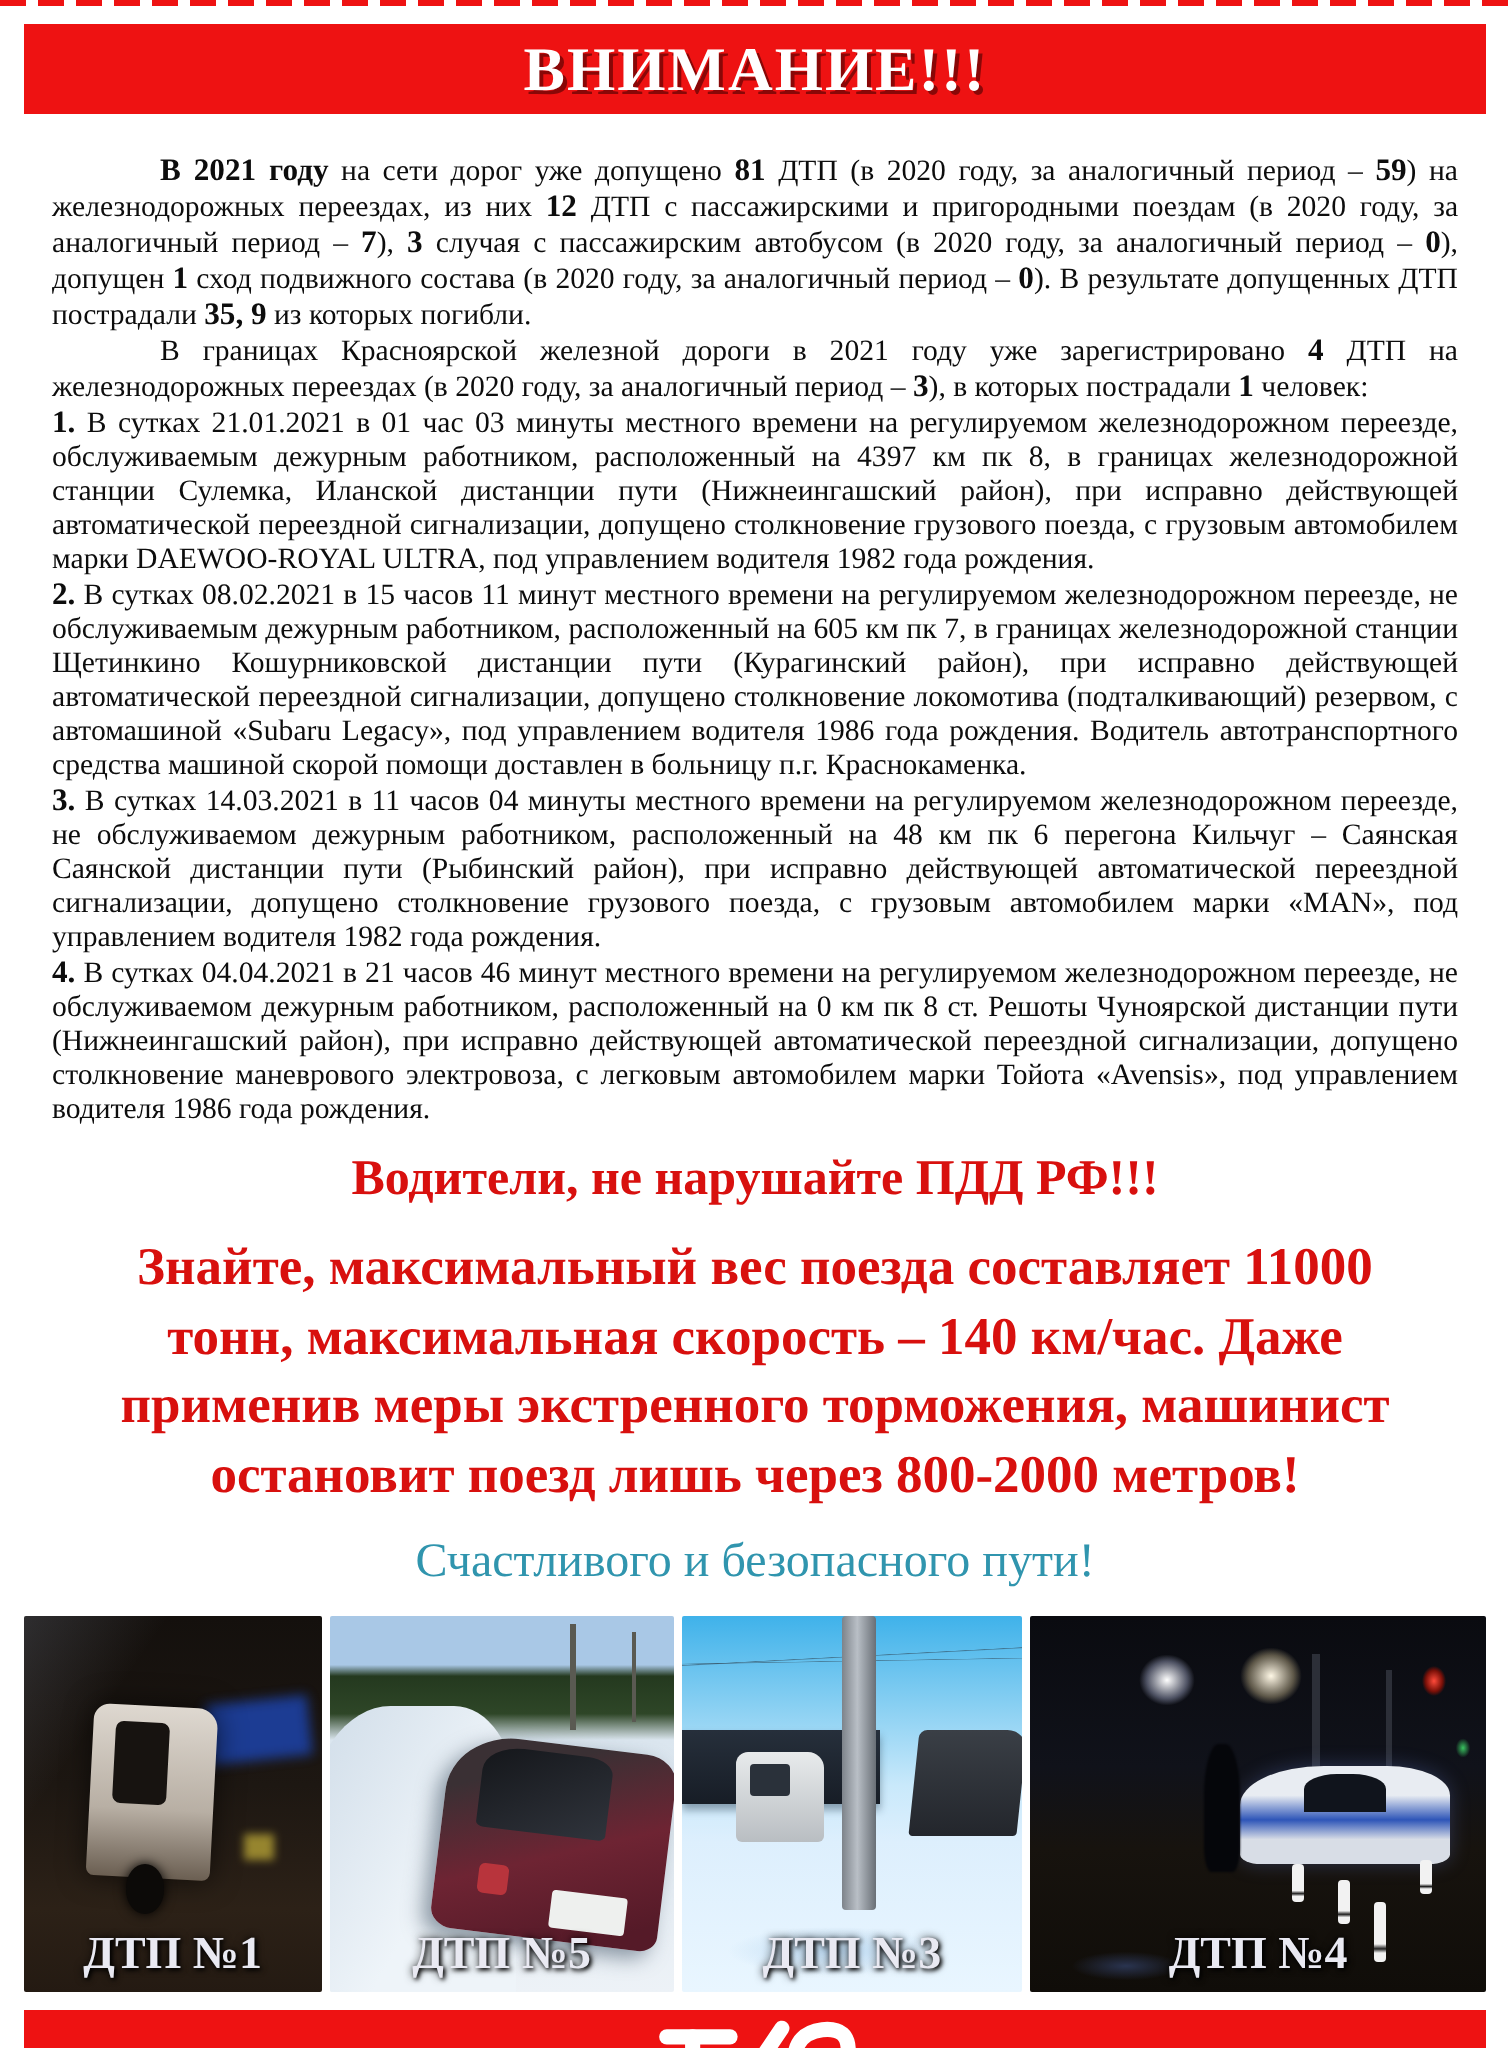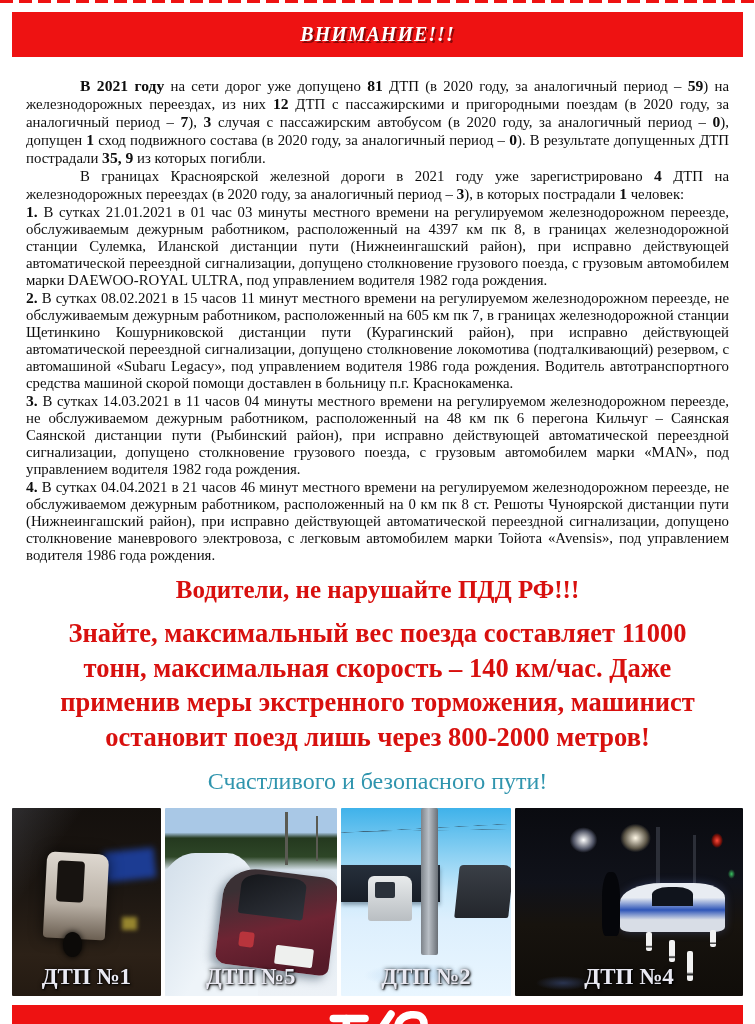--- a/index.html
+++ b/index.html
@@ -11,23 +11,22 @@
   .page{position:relative;width:755px;height:1024px;background:#fff;}
   .top-dashes{
     height:3px;margin:0;
     background:repeating-linear-gradient(90deg,#ee1212 0 13px,transparent 13px 19px);
   }
   .banner{
     margin:9px 12px 0;height:45px;background:#ee1212;
     display:flex;align-items:center;justify-content:center;
   }
   .banner-title{
-    color:#ffffff;font-weight:bold;font-size:20px;letter-spacing:1px;
+    color:#ffffff;font-weight:bold;font-size:31px;letter-spacing:1px;
     text-shadow:2px 2px 0 rgba(70,0,0,.6);
-    font-style:italic;
   }
   .body-text{
     margin:20px 26px 0;color:#0d0d0d;
     font-size:14.8px;line-height:1.15;text-align:justify;
   }
   .body-text p{margin:0;}
   .body-text p.indent{text-indent:54px;}
   .body-text b{font-weight:bold;font-size:15.6px;font-family:Liberation Serif, serif;}
   .slogan-red{
     margin:12px 0 0;color:#d8100e;font-size:25px;font-weight:bold;
@@ -164,21 +163,21 @@
     </figure>
 
     <figure class="photo p3" style="margin:0">
       <div class="ph-el wires"></div>
       <div class="ph-el train"></div>
       <div class="ph-el truckcab"></div>
       <div class="ph-el truckwin"></div>
       <div class="ph-el dump"></div>
       <div class="ph-el pole"></div>
       <div class="ph-el snowmark"></div>
-      <figcaption class="label">ДТП №2</figcaption>
+      <figcaption class="label">ДТП №3</figcaption>
     </figure>
 
     <figure class="photo p4" style="margin:0">
       <div class="ph-el light1"></div>
       <div class="ph-el light2"></div>
       <div class="ph-el redsig"></div>
       <div class="ph-el greensig"></div>
       <div class="ph-el mast"></div>
       <div class="ph-el mast2"></div>
       <div class="ph-el car"></div>

